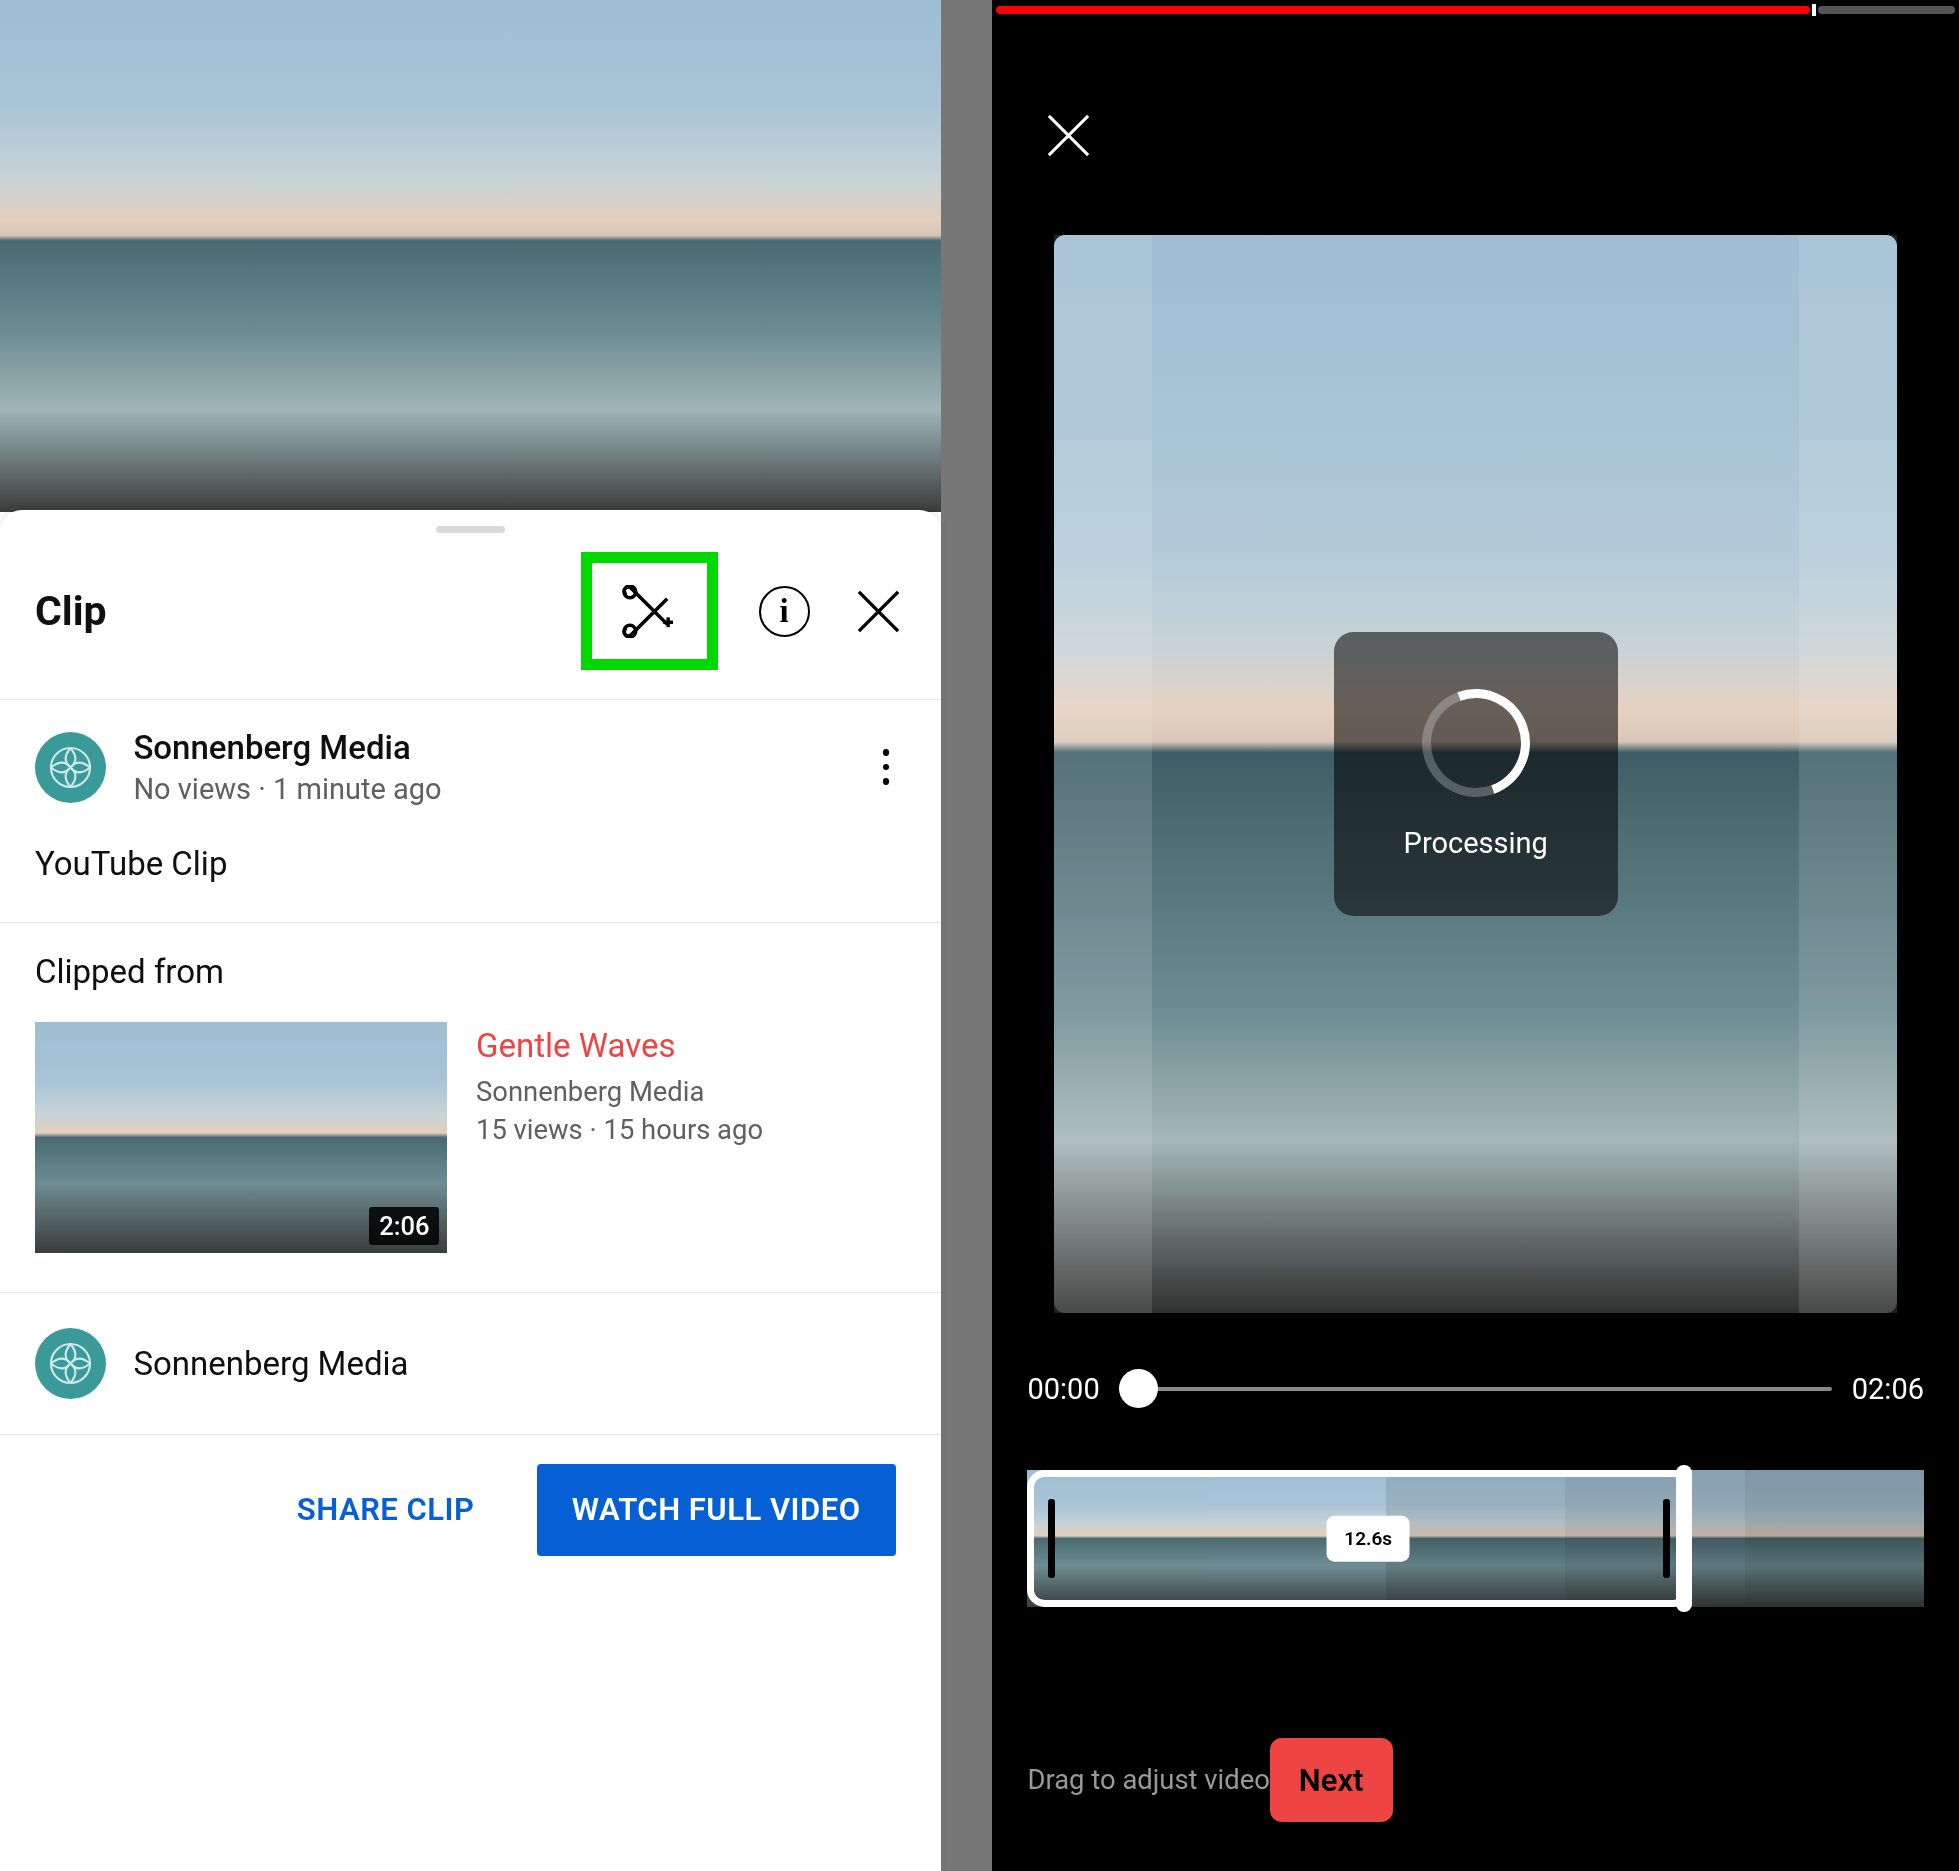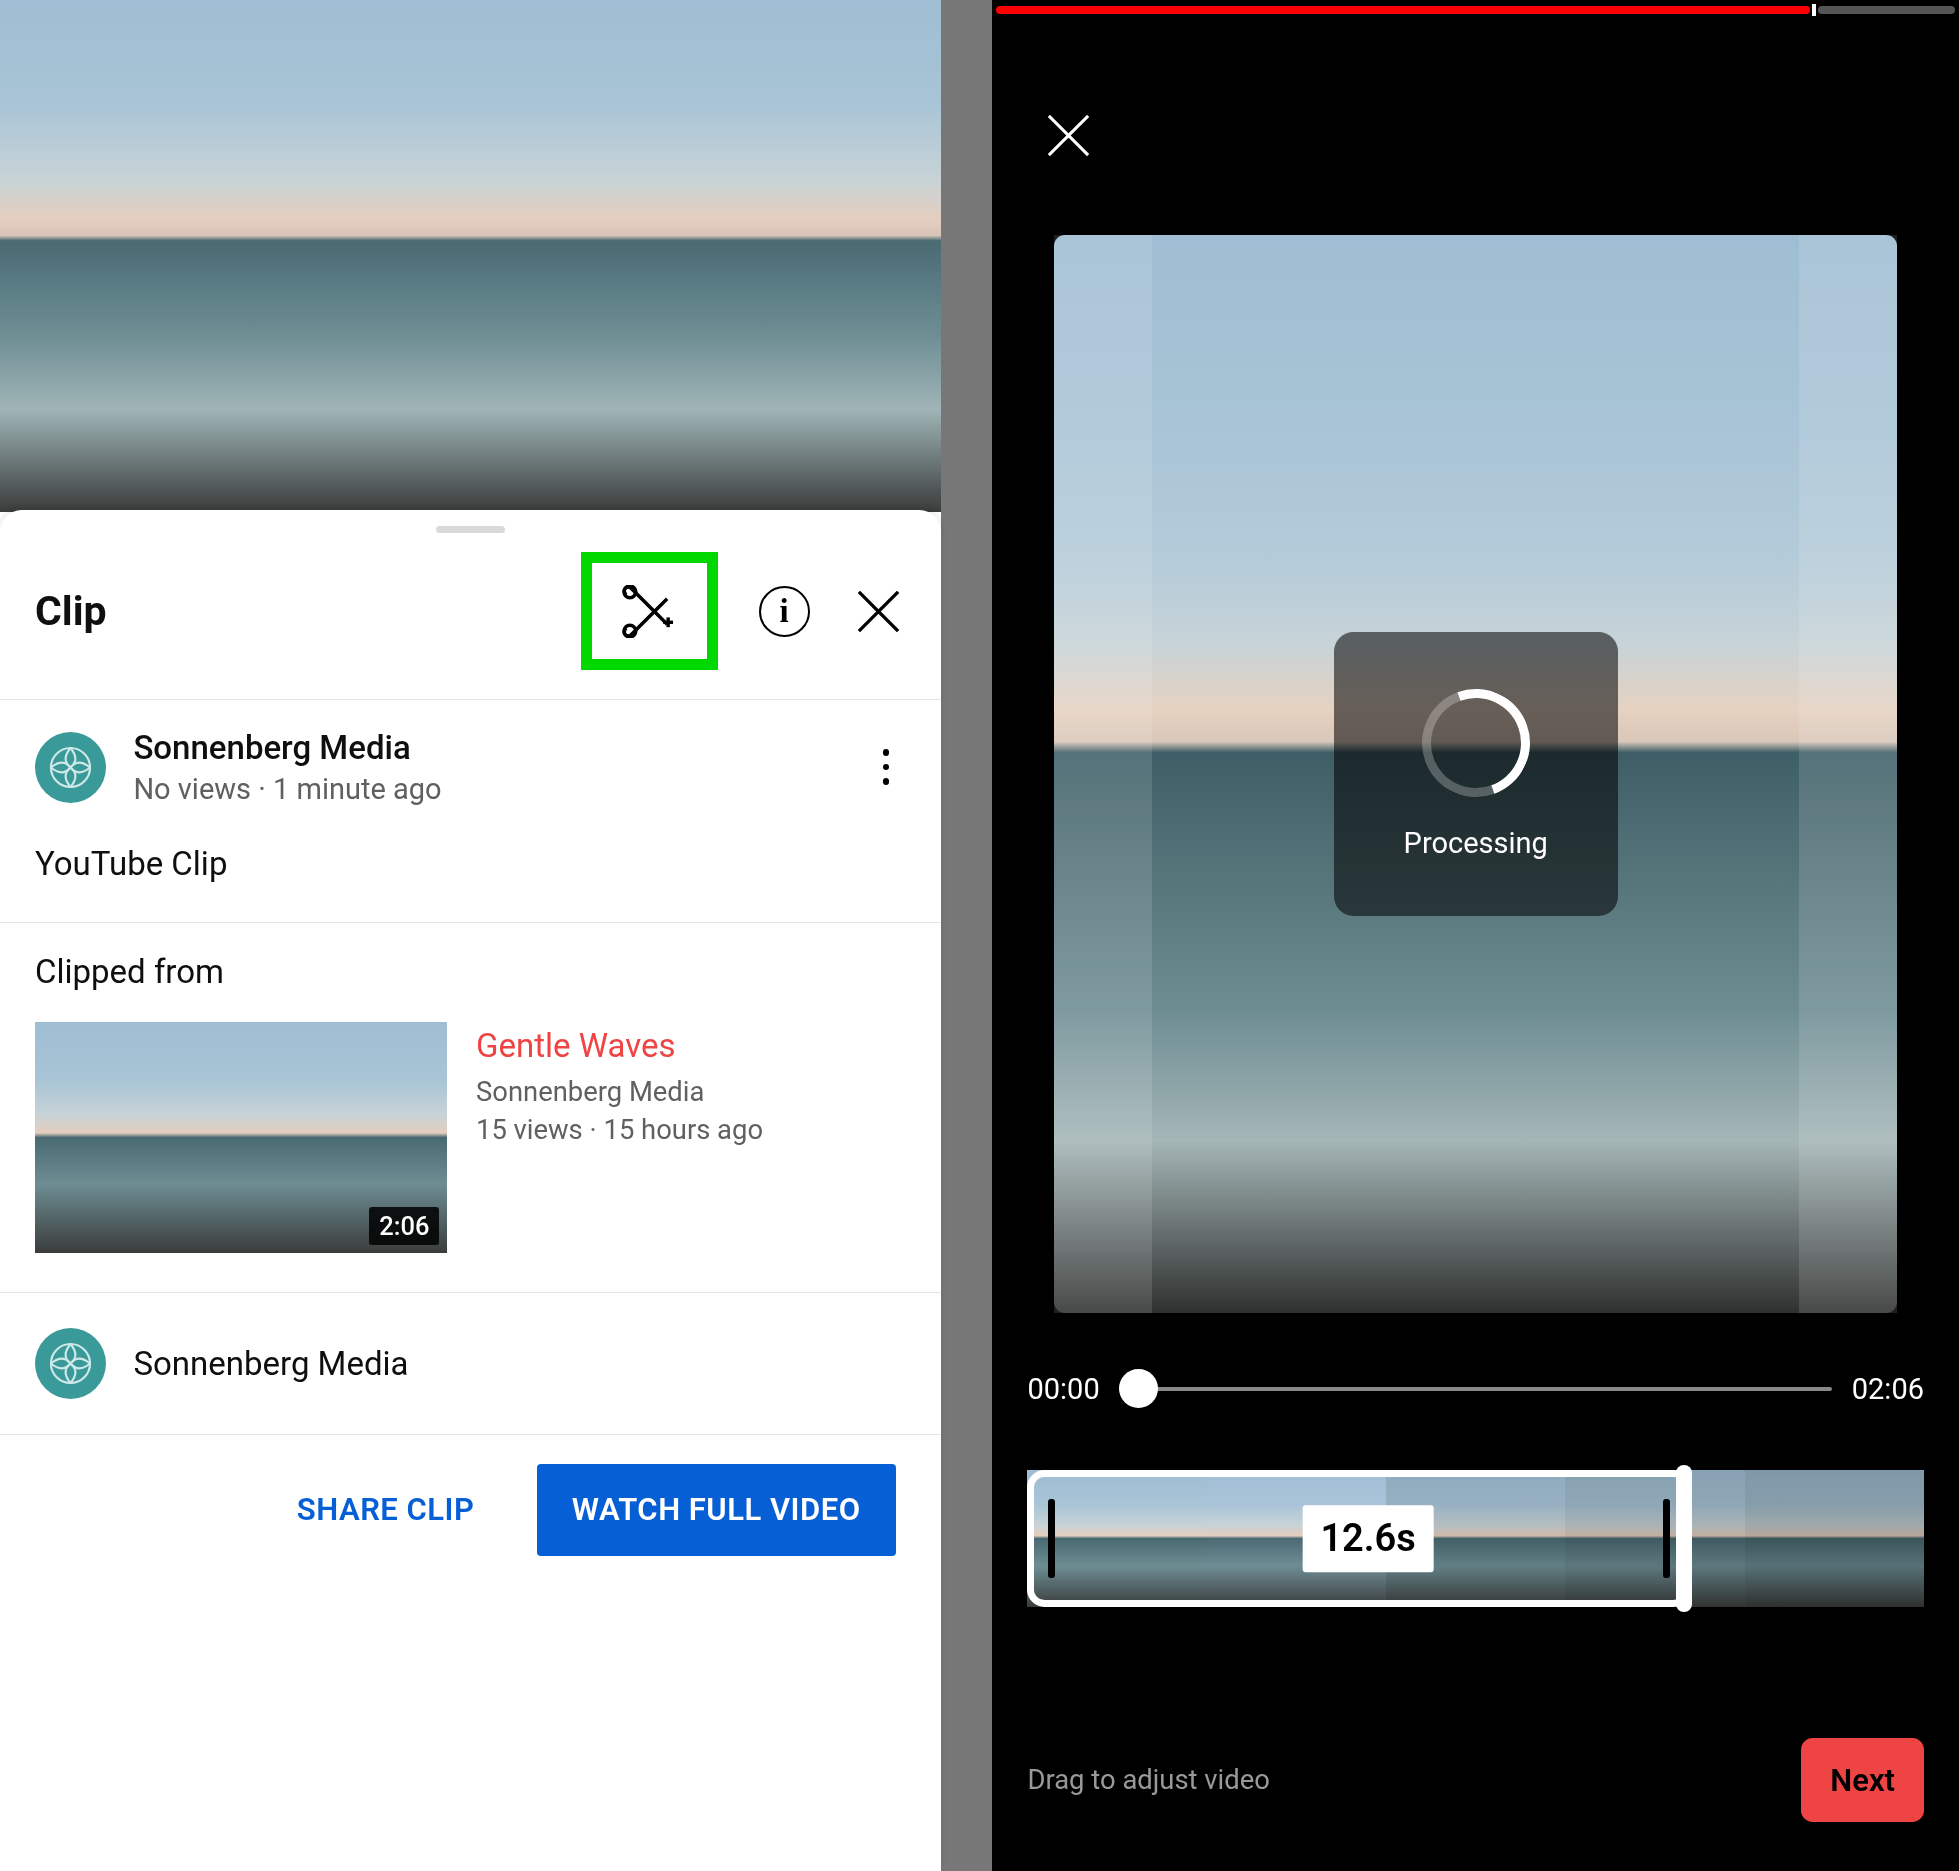--- a/index.html
+++ b/index.html
@@ -77,22 +77,22 @@
   .scrub-track { flex:1; height:3.9px; background:#888; position:relative; border-radius:2px; }
   .scrub-dot { width:39px; height:39px; background:#fff; border-radius:50%; position:absolute; left:0; top:-17.6px; }
   .filmstrip { position:absolute; left:35px; right:35px; top:1470px; height:137px; }
   .strip-bg { position:absolute; inset:0; display:flex; }
   .strip-seg { flex:1; }
   .strip-sel { position:absolute; left:0; width:74%; top:0; bottom:0; border:7.8px solid #fff; border-radius:17.6px; background:transparent; }
   .strip-sel::before,.strip-sel::after { content:""; position:absolute; top:21.6px; bottom:21.6px; width:6.9px; background:#000; border-radius:2.9px; }
   .strip-sel::before { left:13.7px; }
   .strip-sel::after { right:13.7px; }
   .sel-handle { position:absolute; right:-7.8px; top:-11.8px; bottom:-11.8px; width:15.7px; background:#fff; border-radius:7.8px; }
-  .dur-chip { position:absolute; left:38%; top:50%; transform:translate(-50%,-50%); background:#fff; color:#000; font-size:38px; font-weight:600; padding:11.8px 17.6px; border-radius:3px; }
-  .bottom-bar { position:absolute; left:35px; right:35px; bottom:49px; display:flex; align-items:center; justify-content:space-between; }
+  .dur-chip { position:absolute; left:38%; top:50%; transform:translate(-50%,-50%); background:#fff; color:#000; font-size:19px; font-weight:600; padding:11.8px 17.6px; border-radius:8px; }
+  .bottom-bar { position:absolute; left:35px; right:35px; bottom:49px; display:flex; align-items:center; }
   .hint { color:#999; font-size:27.4px; }
   .next-btn { background:#ef4444; color:#000; font-size:31px; font-weight:600; padding:23.5px 29px; border-radius:11.8px; }
   .beach.tall {
     background: linear-gradient(180deg,
       #9fbed3 0%, #a8c4d6 18%, #b4cbd9 30%, #c7d3d7 38%, #e6d2c1 44%, #d9c7b9 47%,
       #3e5e67 48%, #537278 58%, #6d8d93 72%, #a5b6b7 84%, #2f312f 100%);
     border-radius: 11px;
   }
 </style>
 </head>

